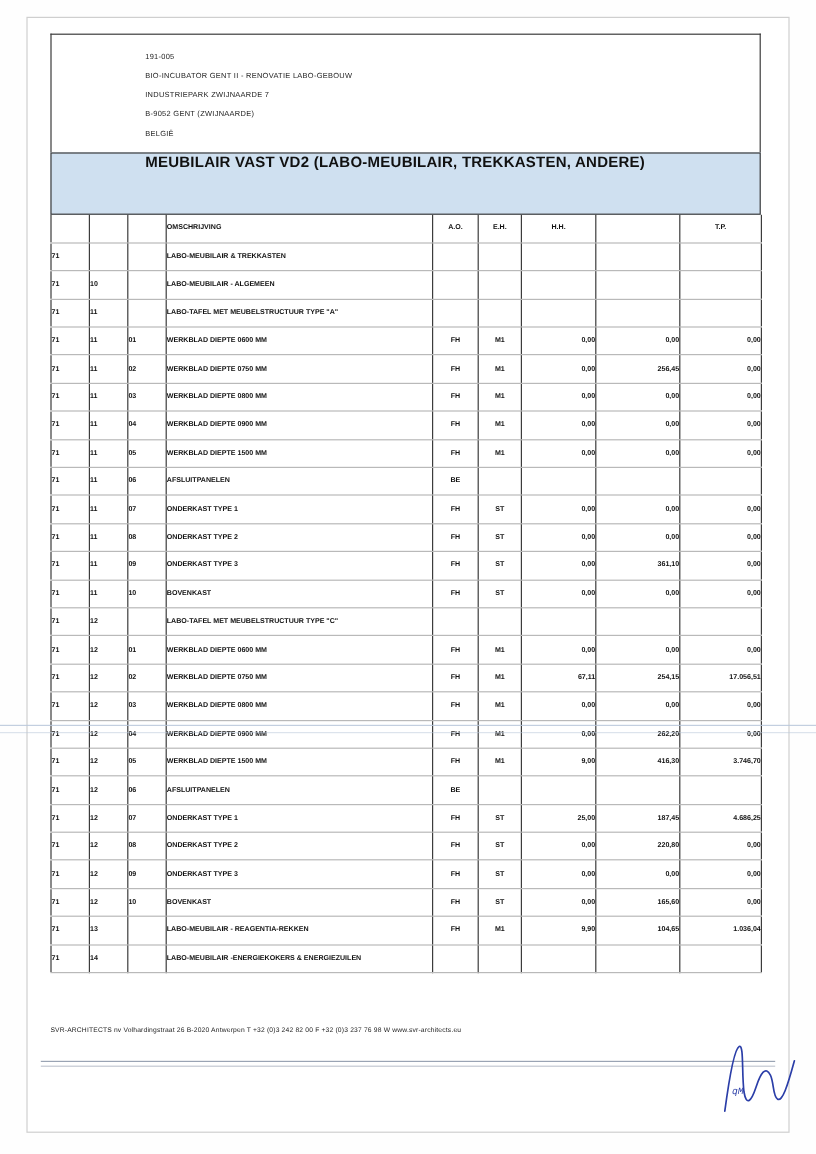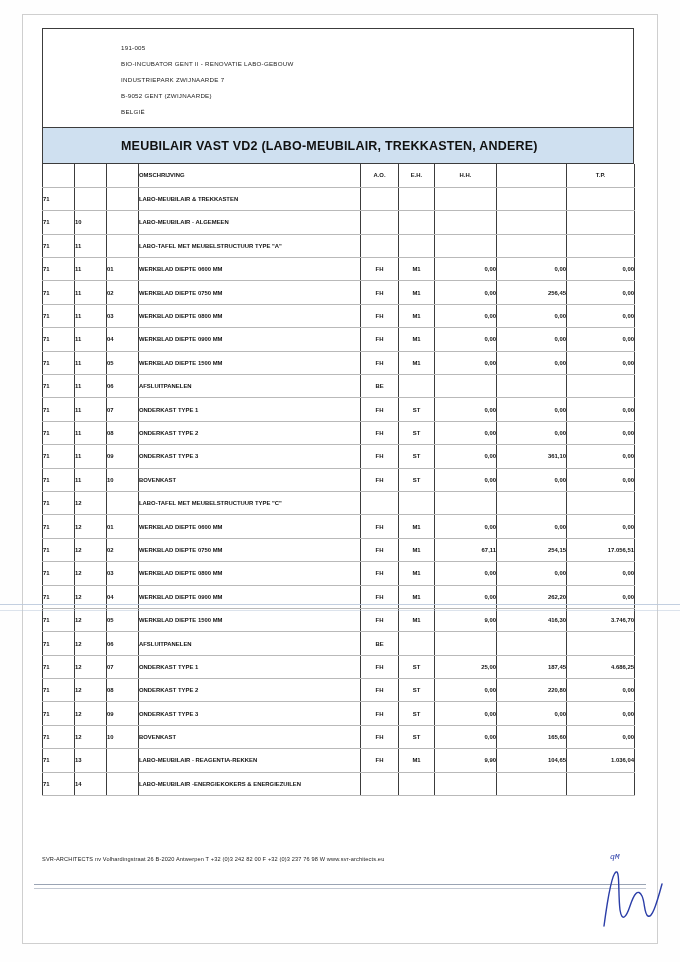--- a/index.html
+++ b/index.html
@@ -49,23 +49,22 @@
   }
   .header-line {
     font-size: 6.2px;
     letter-spacing: 0.25px;
     color: #222;
     padding: 4.5px 0 4.5px 78px;
   }
   .title-box {
     border: 1px solid #3c3c3c;
     background: #cfe0f0;
-    height: 37px;
+    height: 52px;
     display: flex;
-    align-items: center;
     box-sizing: border-box;
   }
   .title-text {
     font-size: 12.5px;
     font-weight: bold;
     color: #111;
     letter-spacing: 0.2px;
     padding-left: 78px;
   }
   
@@ -154,21 +153,21 @@
   .signature {
     position: absolute;
     left: 592px;
     top: 866px;
     width: 90px;
     height: 70px;
   }
   .sig-label {
     position: absolute;
     left: 610px;
-    top: 852px;
+    top: 906px;
     font-size: 8px;
     color: #2b3ea8;
     font-family: Liberation Mono, monospace;
     font-style: italic;
   }
 </style>
 </head>
 <body>
 
 <div class="page">

